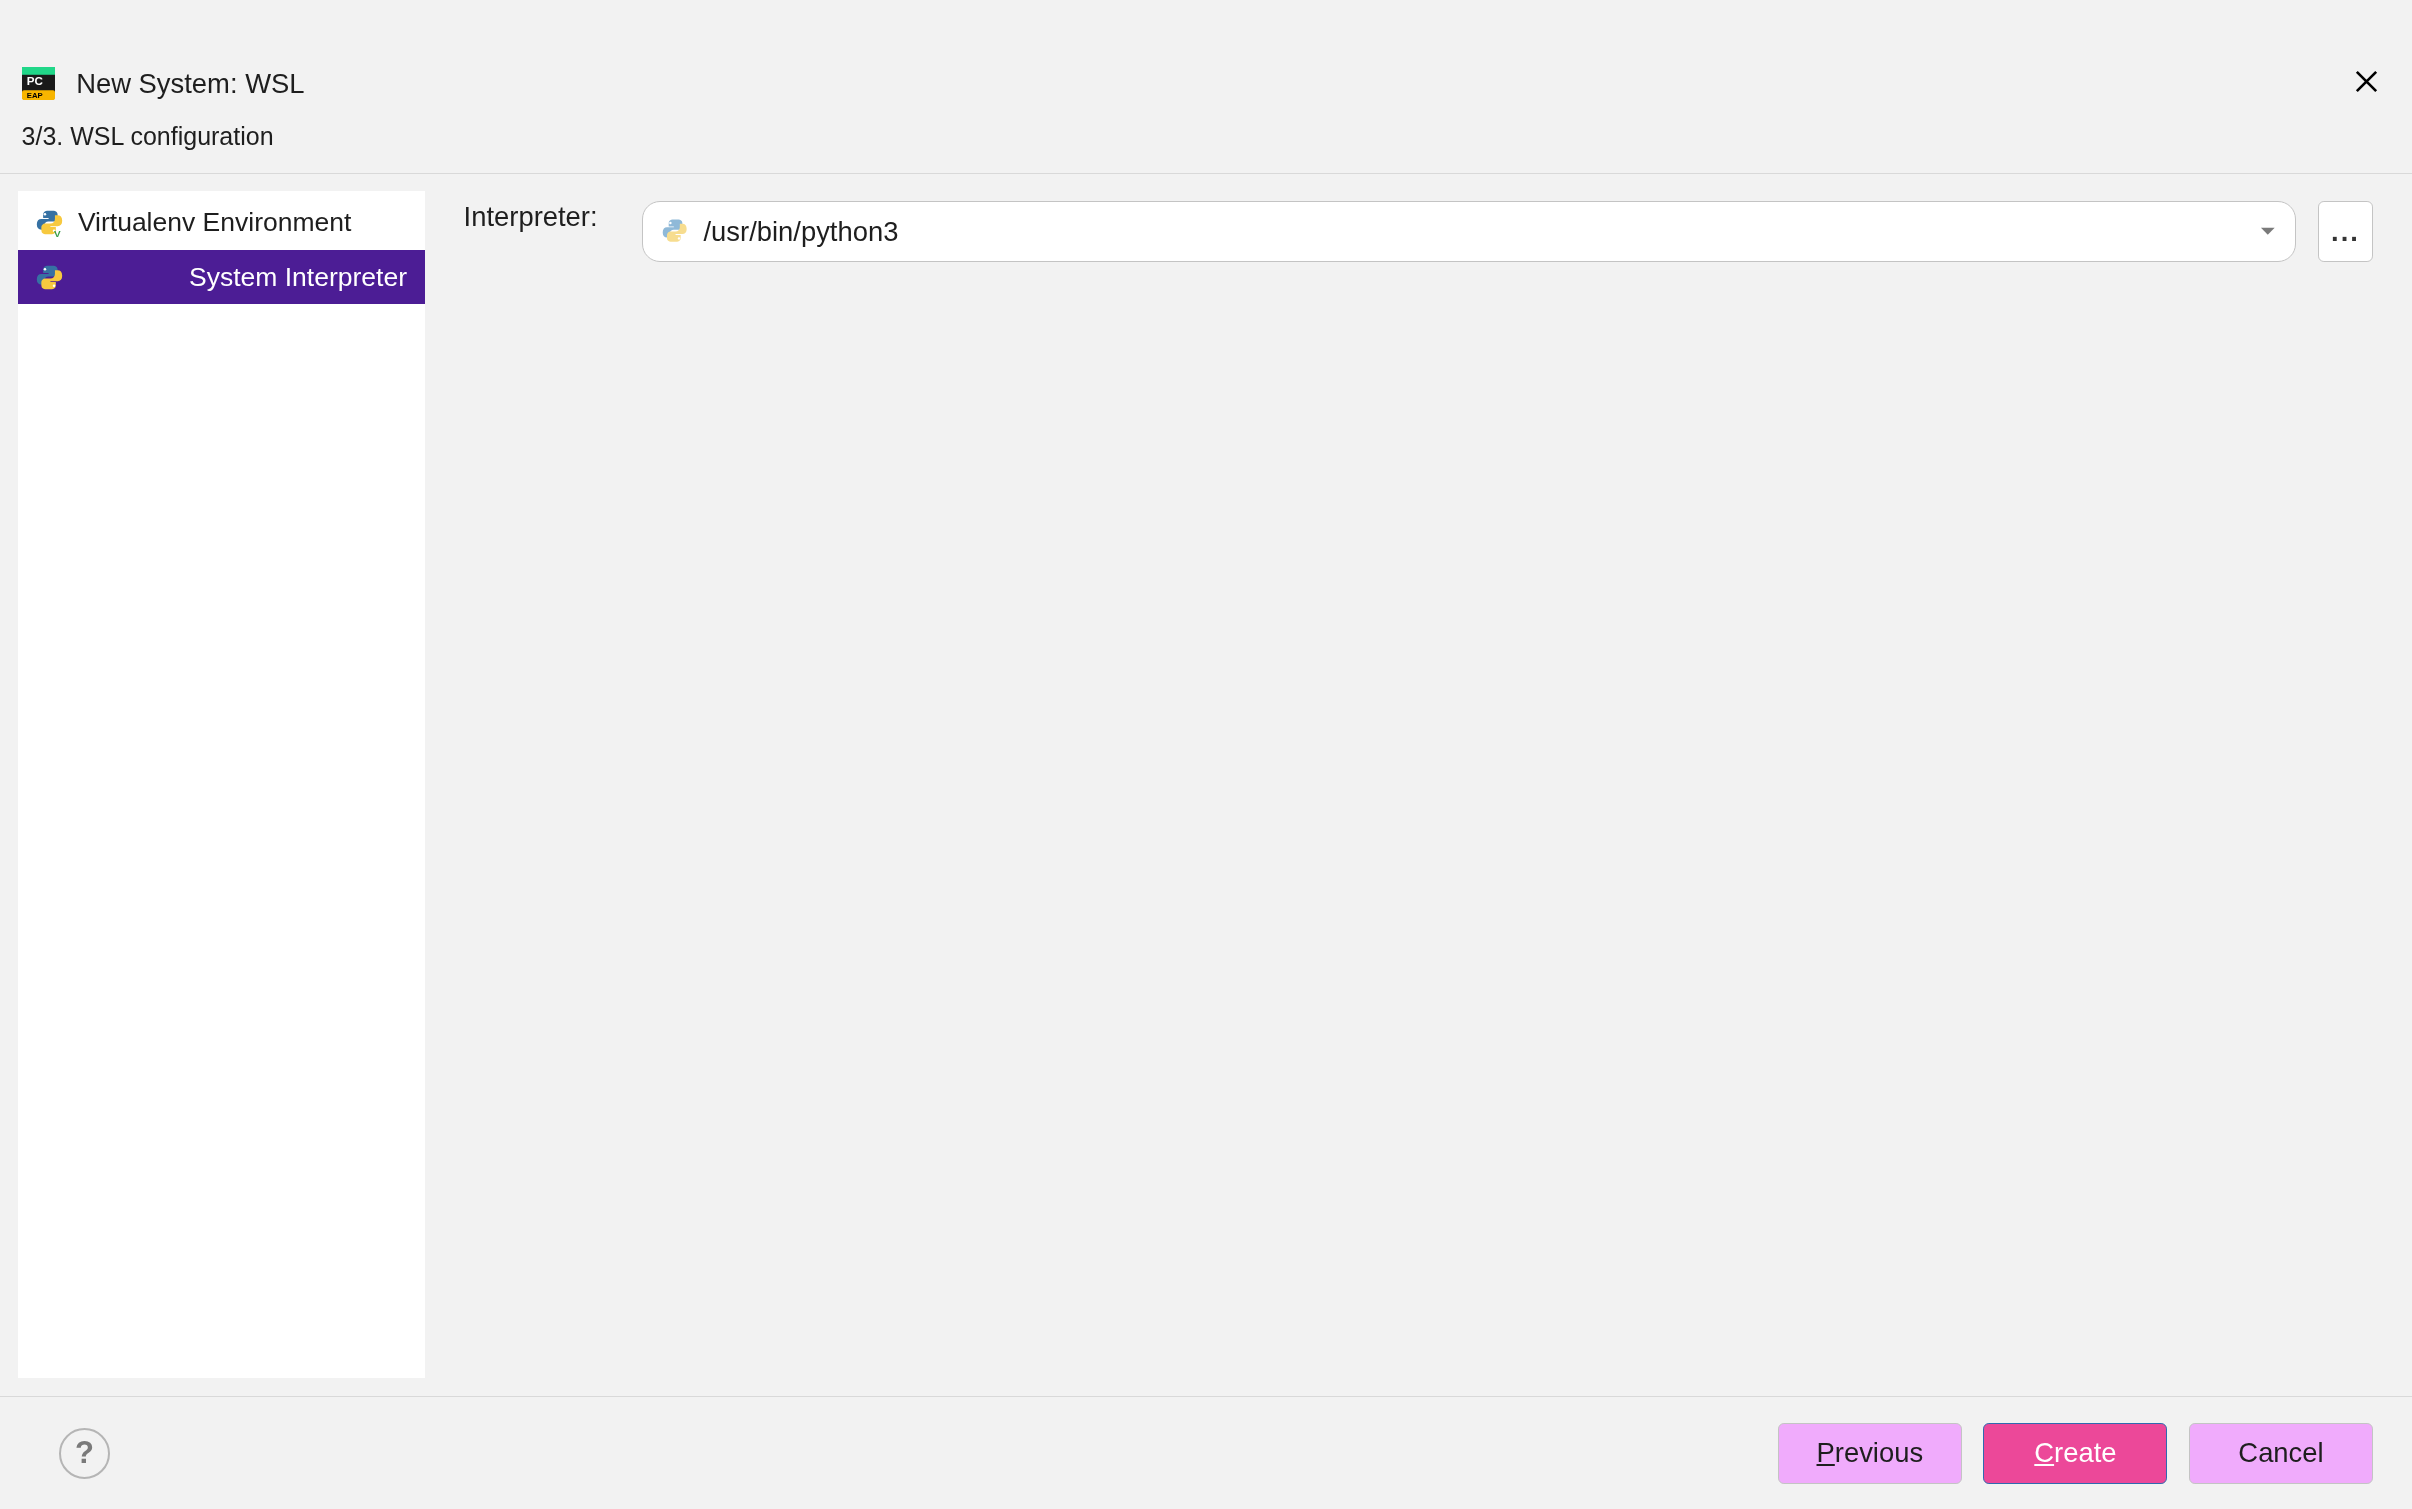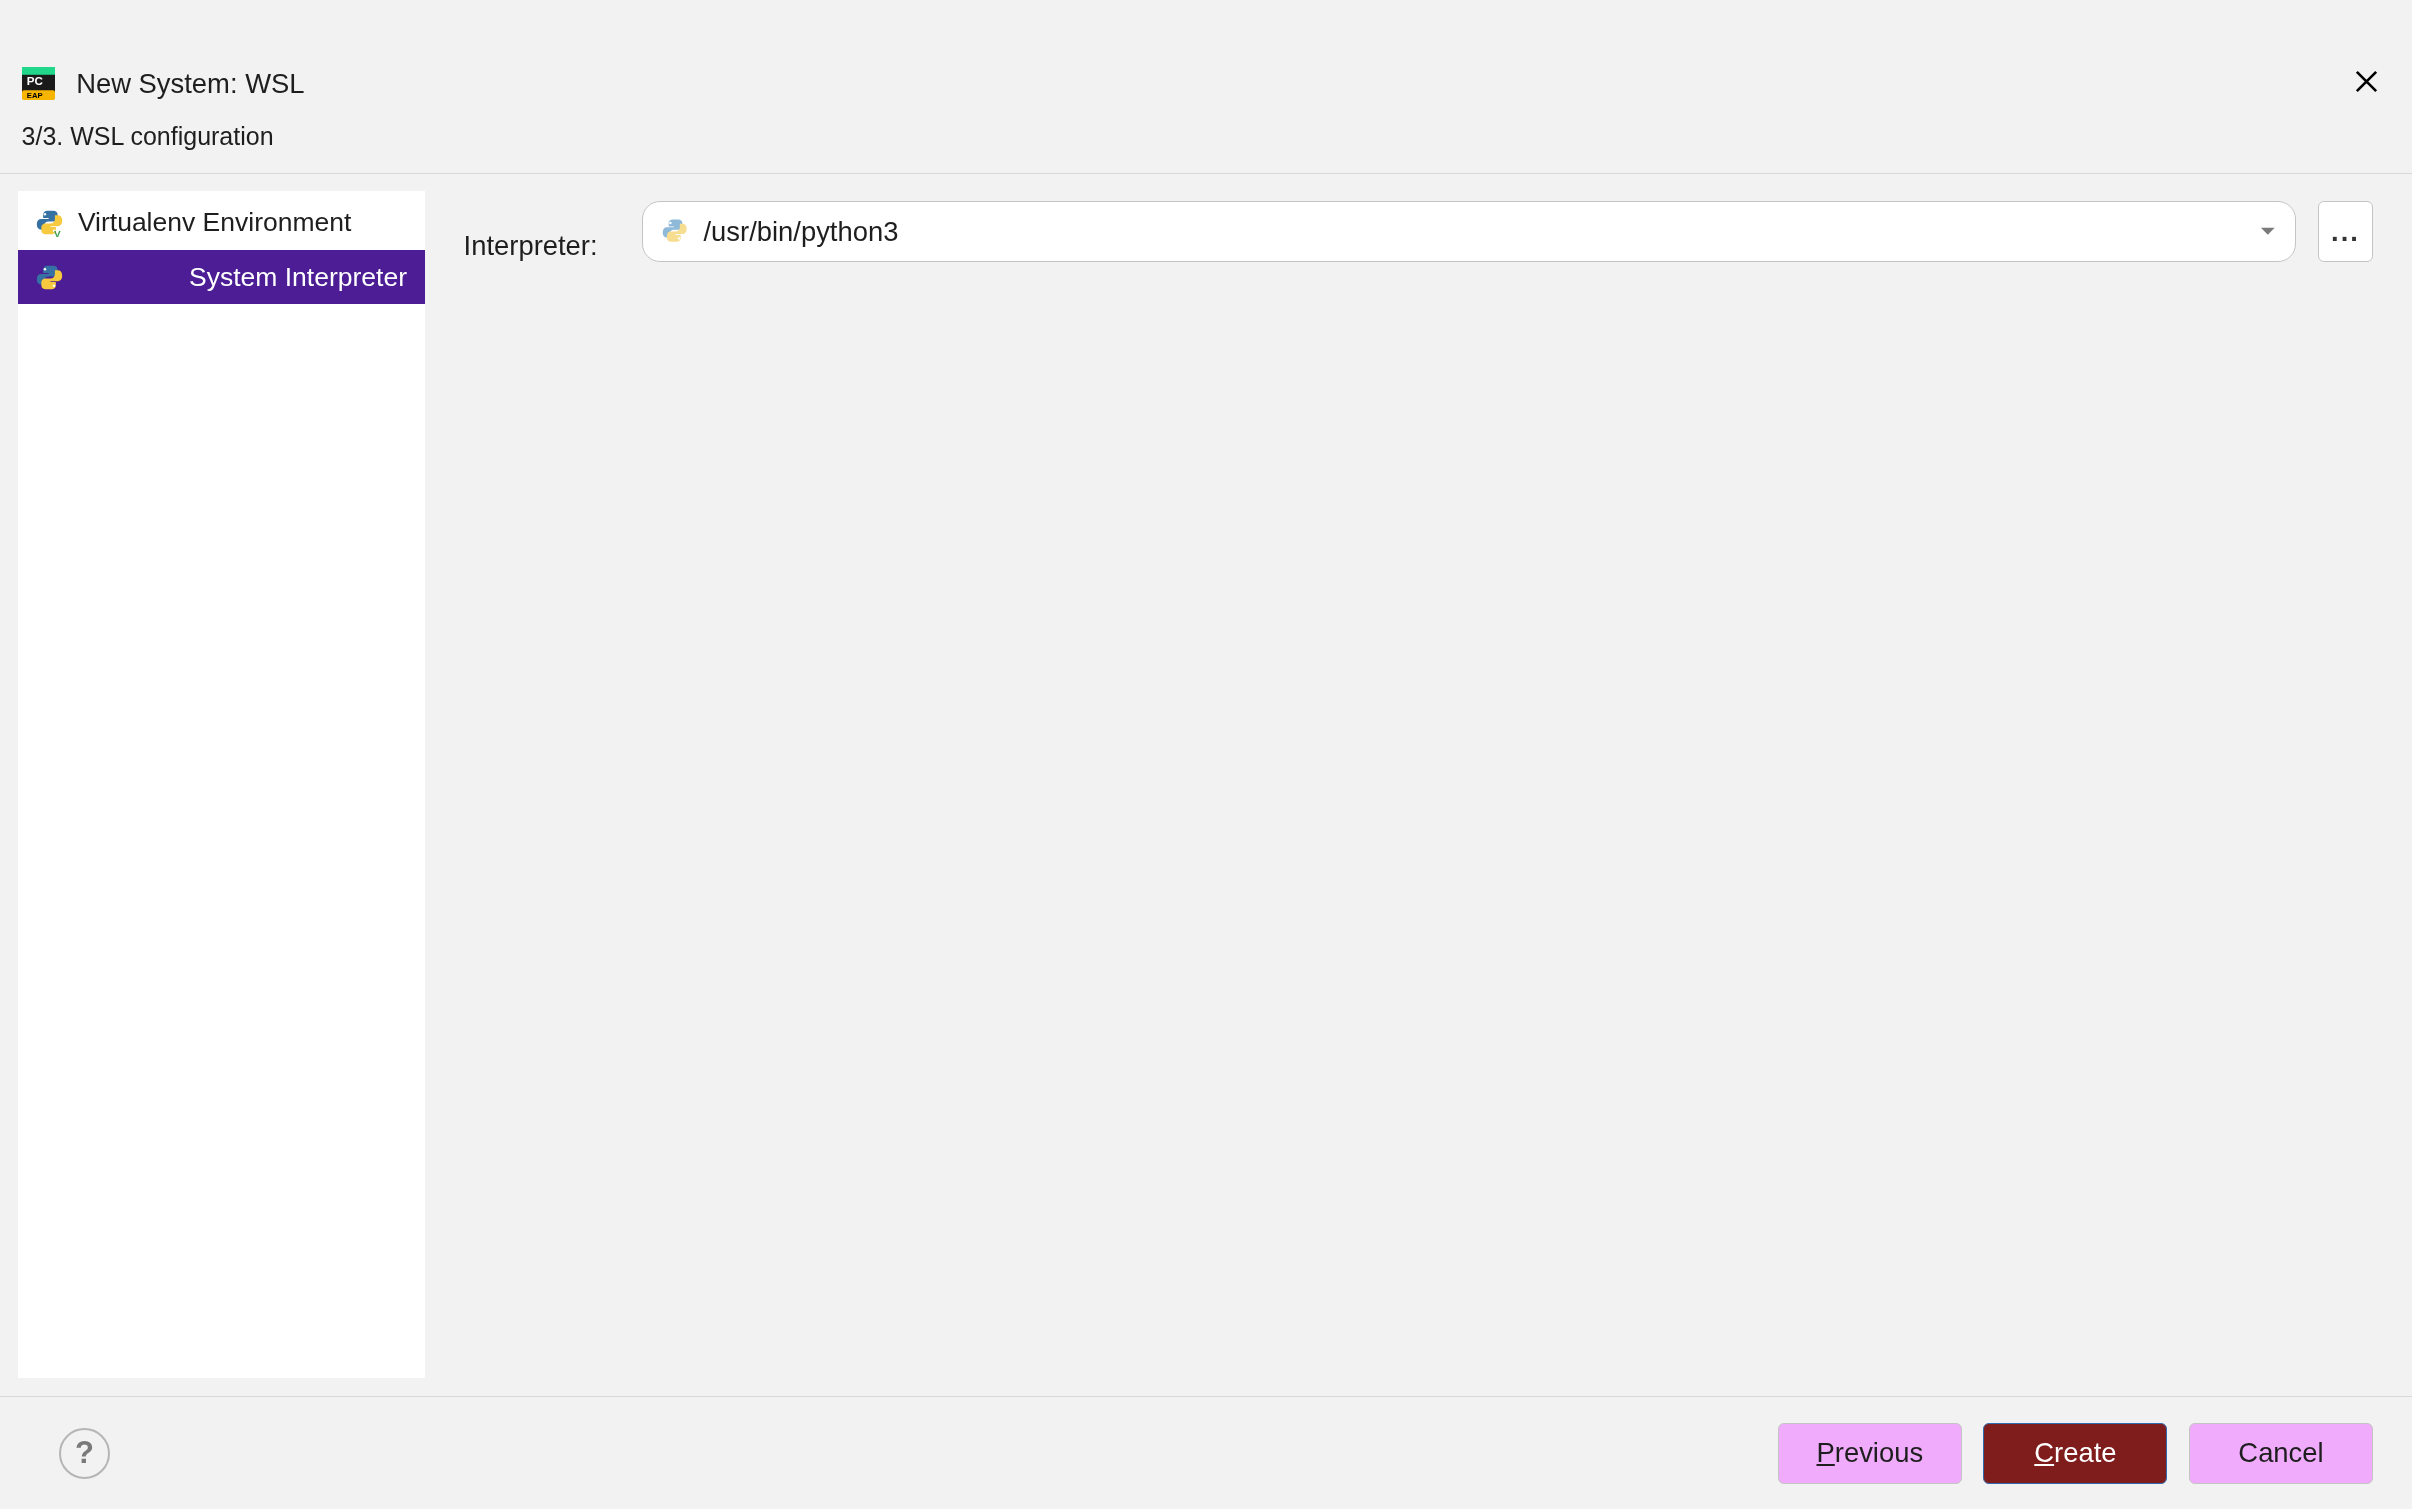--- a/index.html
+++ b/index.html
@@ -61,21 +61,21 @@
     .py-icon { width: 29px; height: 29px; display: inline-flex; }
 
     .content {
       flex: 1;
       padding: 27.4px 39px 0 39px;
       display: flex;
       flex-direction: column;
     }
     .form-row {
       display: flex;
-      align-items: flex-end;
+      align-items: flex-start;
       gap: 21.6px;
     }
     .form-label { font-size: 27.4px; width: 157px; }
     .combo {
       flex: 1;
       display: flex;
       align-items: center;
       background: #ffffff;
       border: 1px solid #c4c4c4;
       border-radius: 18px;
@@ -123,21 +123,21 @@
     .btn {
       min-width: 184px; height: 61px;
       border-radius: 5.9px;
       font-size: 27.4px;
       display: flex; align-items: center; justify-content: center;
       cursor: pointer;
       background: #f0abfc;
       border: 1px solid #c4c4c4;
     }
     .btn.primary {
-      background: #7f1d1d;
+      background: #ec4899;
       border: 1px solid #2f6ab0;
       color: #ffffff;
     }
     .mnemonic { text-decoration: underline; }
   </style>
 </head>
 <body>
 
 <div class="titlebar">
   <span class="app-icon">

